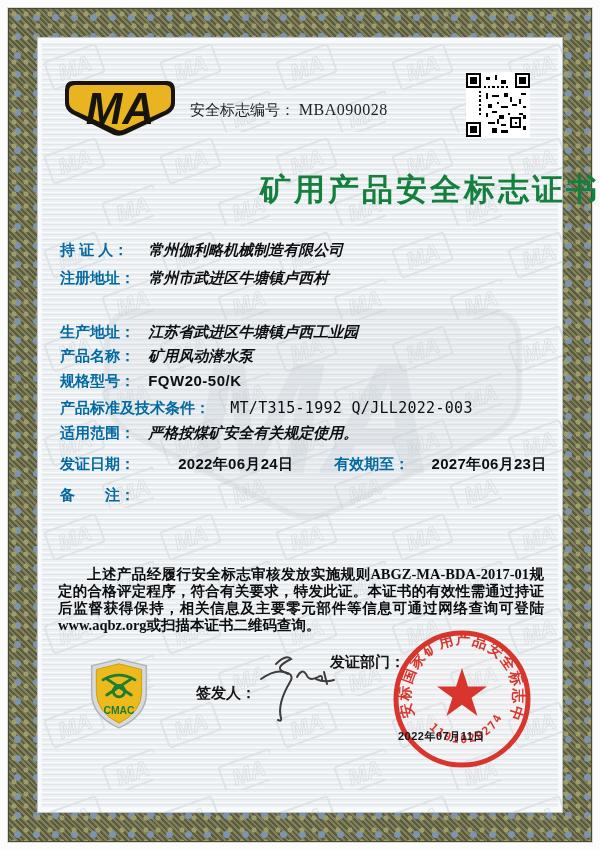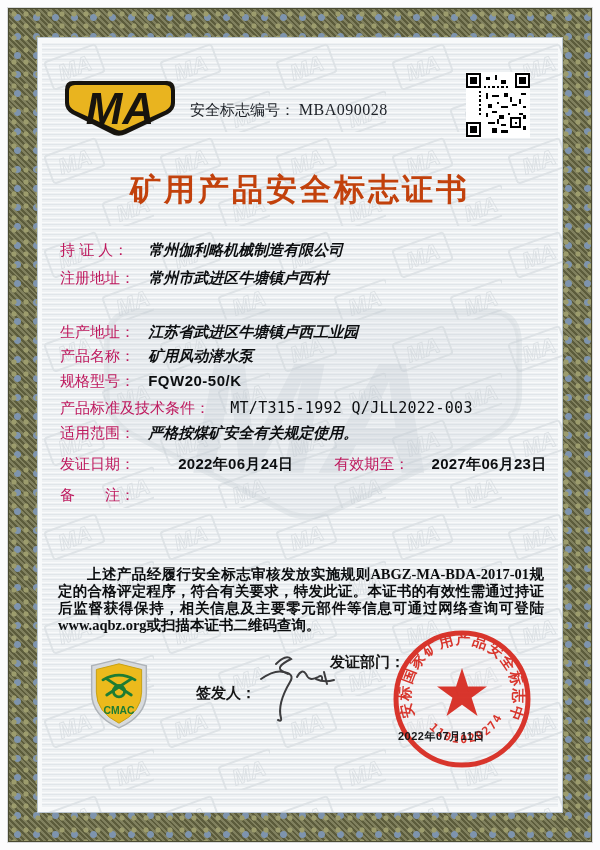--- a/index.html
+++ b/index.html
@@ -21,25 +21,25 @@
       rgba(203,211,219,.38) 2px 3px,rgba(0,0,0,0) 3px 5px);}
   .wm-svg{position:absolute;inset:38px;width:524px;height:774px;z-index:1;pointer-events:none;}
   .content{position:absolute;inset:0;z-index:2;}
 
   .ma-logo{position:absolute;left:60px;top:78px;width:120px;height:64px;}
   .serial{position:absolute;left:190px;top:101px;width:250px;text-align:left;
           font-family:"Liberation Serif",serif;font-size:15px;color:#20242a;}
   .serial .num{font-size:16px;letter-spacing:.5px;}
   .qr{position:absolute;left:466px;top:72px;width:64px;height:66px;background:#fff;}
 
-  .title{position:absolute;left:0;right:0;top:169px;text-align:center;
-         font-size:31px;font-weight:bold;letter-spacing:3px;color:#c2410c;}
+  .title{position:absolute;left:0;right:0;top:169px;text-align:right;
+         font-size:31px;font-weight:bold;letter-spacing:3px;color:#15803d;}
 
   .row{position:absolute;left:60px;width:488px;font-size:15px;white-space:nowrap;}
-  .lab{display:inline-block;width:84px;font-weight:normal;color:#be185d;vertical-align:top;}
+  .lab{display:inline-block;width:84px;font-weight:bold;color:#0369a1;vertical-align:top;}
   .row.wide .lab{width:auto;margin-right:16px;}
   .val{color:#0c0e10;}
   .val.brush{font-family:Liberation Mono, monospace;font-weight:bold;font-style:italic;}
   .val.code{font-family:Liberation Sans, sans-serif;font-weight:bold;letter-spacing:.5px;text-align:right;}
   .val.code2{font-family:"DejaVu Sans Mono",monospace;letter-spacing:.3px;}
   .val.date{font-weight:bold;letter-spacing:.3px;}
   .r0{top:241px}.r1{top:269px}.r2{top:297px}.r3{top:323px}.r4{top:347px}
   .r5{top:372px}.r6{top:399px}.r7{top:424px}.rd{top:455px}.rr{top:486px}
   .rd .v1{display:inline-block;width:152px;margin-left:30px;}
   .rd .lab2{width:auto;margin-right:18px;}

